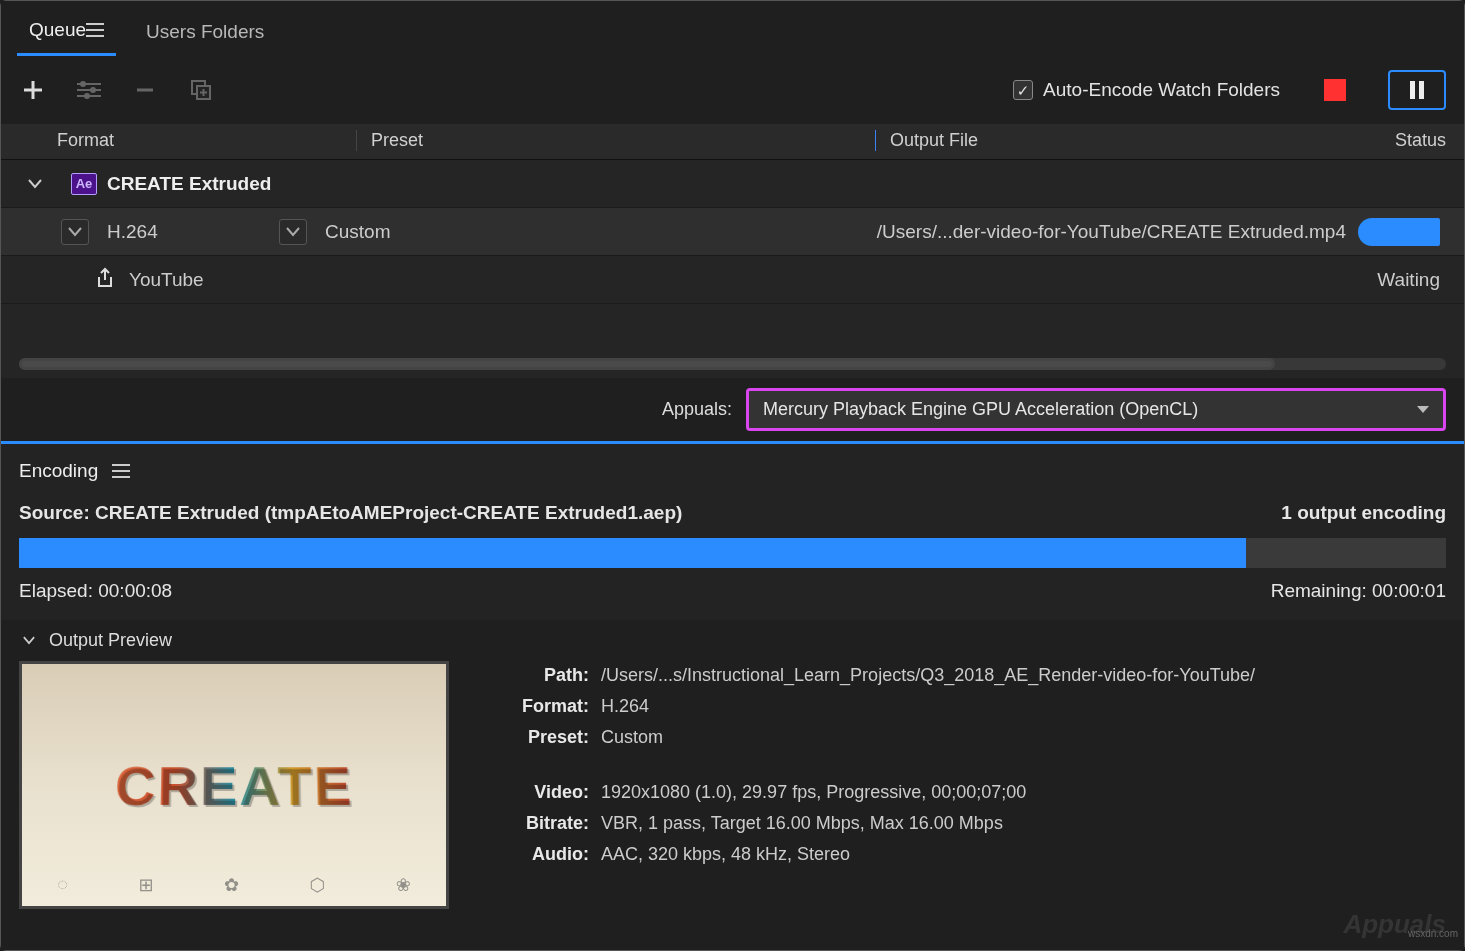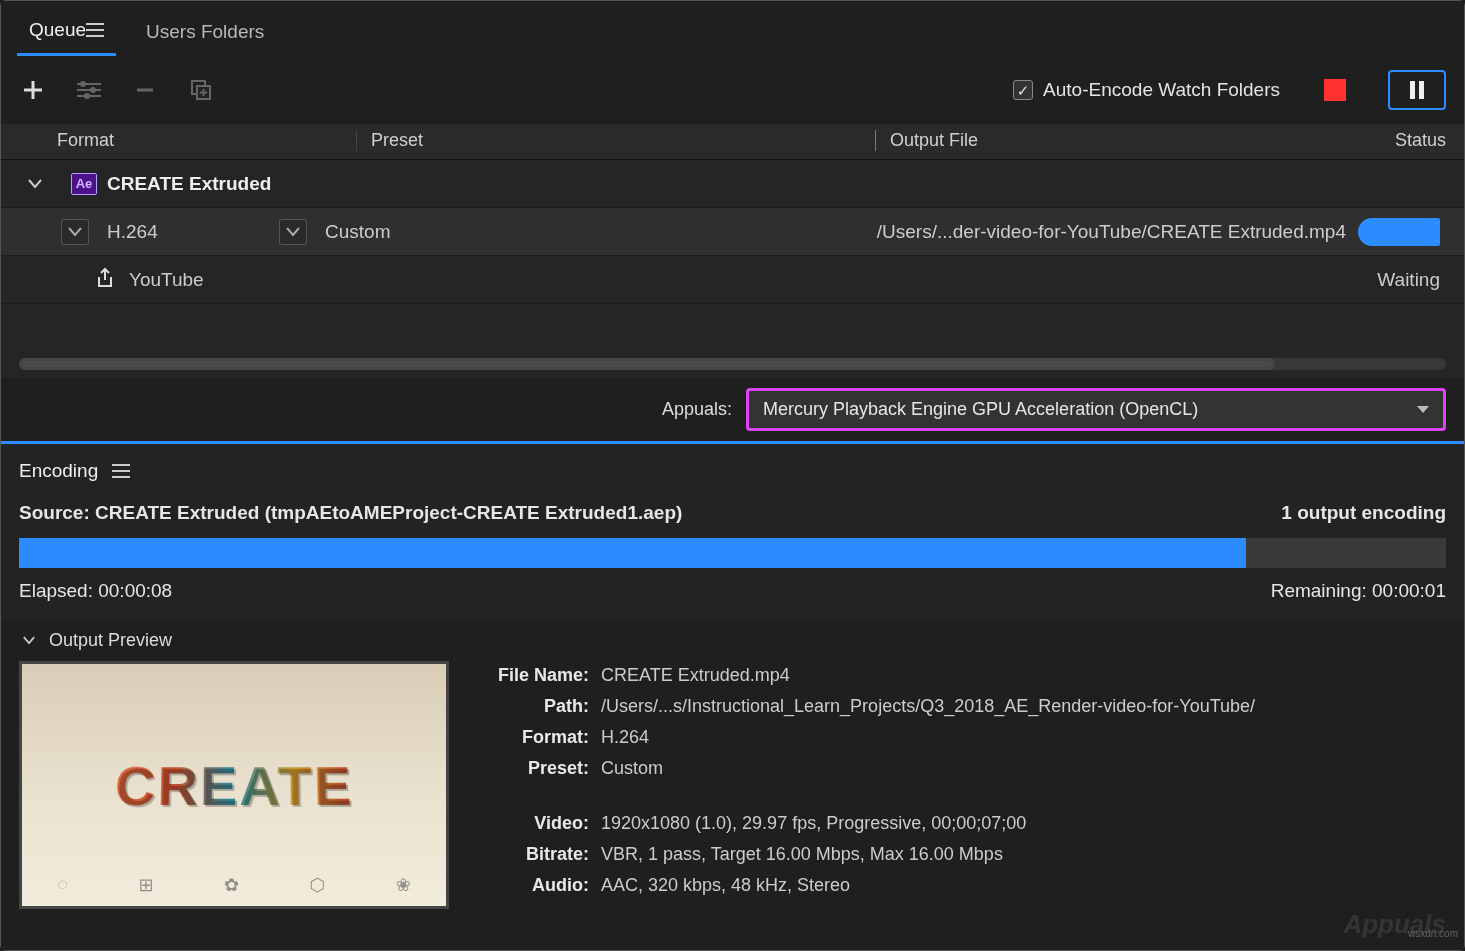--- a/index.html
+++ b/index.html
@@ -417,24 +417,20 @@
           <span>◌</span>
             <span>⊞</span>
             <span>✿</span>
             <span>⬡</span>
             <span>❀</span>
         </div>
       </div>
 
       <div class="meta">
         <div class="meta-row">
-          <span class="k">File Name:</span>
-          <span class="v">CREATE Extruded.mp4</span>
-        </div>
-        <div class="meta-row">
           <span class="k">Path:</span>
           <span class="v">/Users/...s/Instructional_Learn_Projects/Q3_2018_AE_Render-video-for-YouTube/</span>
         </div>
         <div class="meta-row">
           <span class="k">Format:</span>
           <span class="v">H.264</span>
         </div>
         <div class="meta-row">
           <span class="k">Preset:</span>
           <span class="v">Custom</span>

